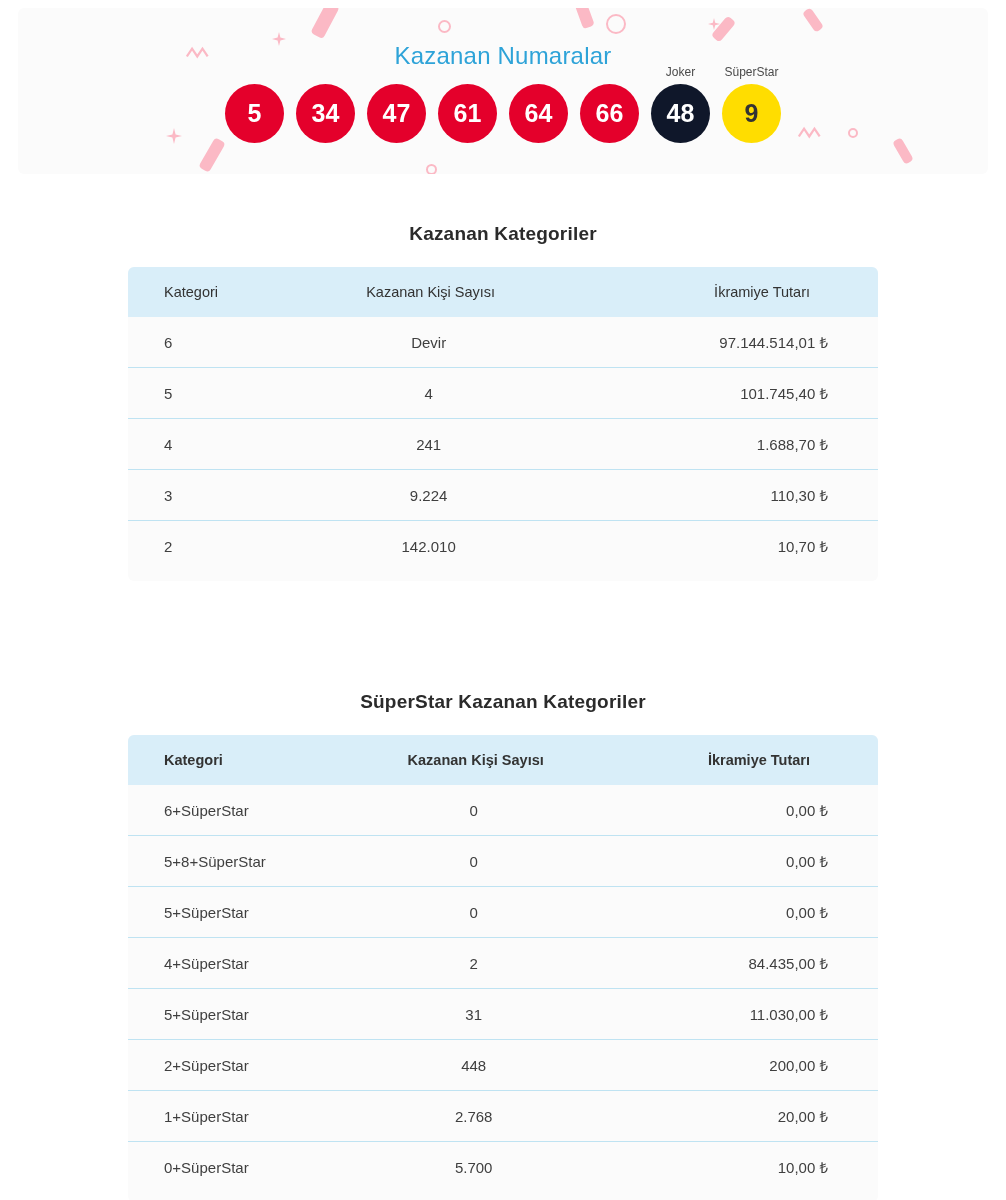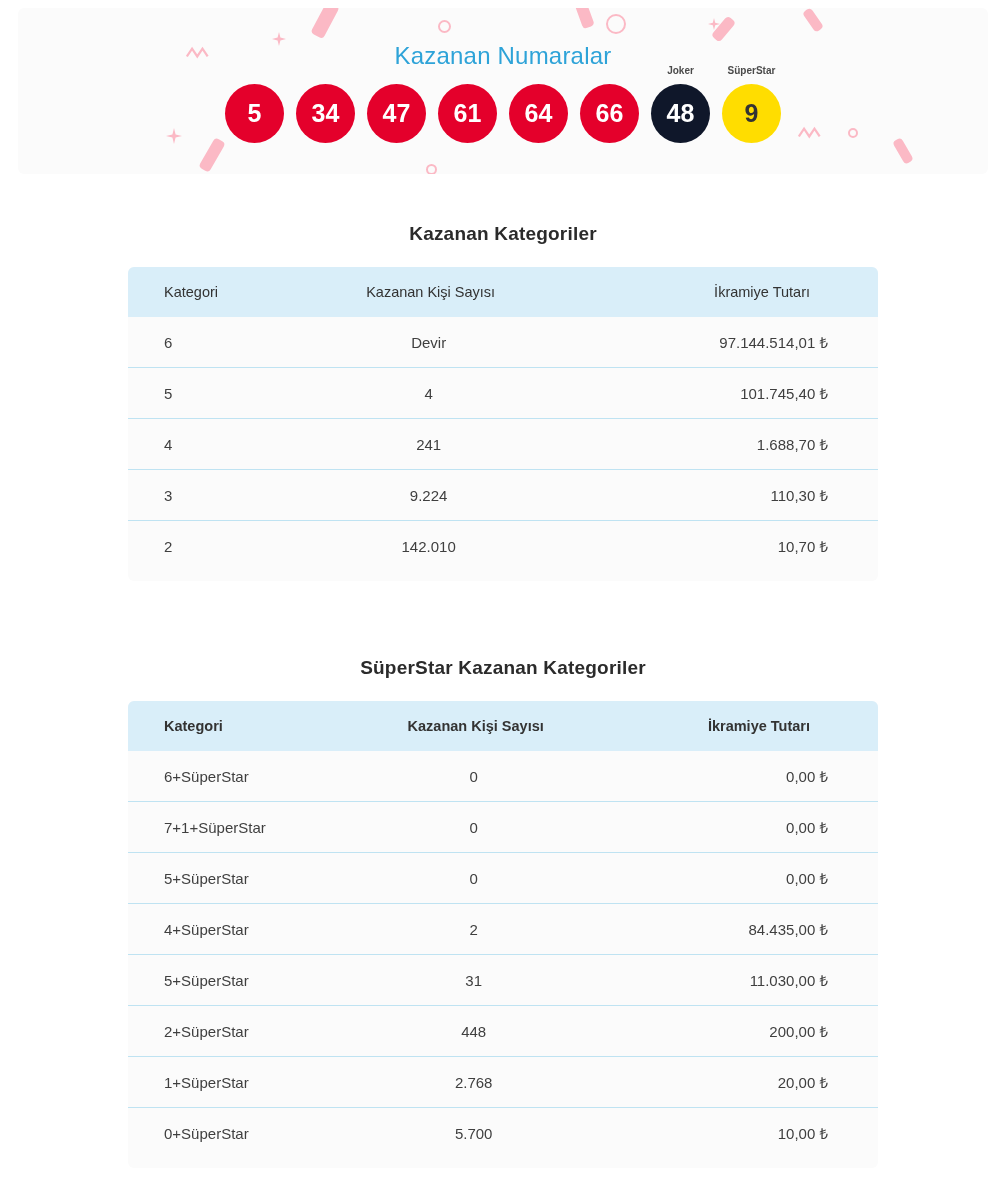--- a/index.html
+++ b/index.html
@@ -80,36 +80,35 @@
     color: #ffffff;
     font-size: 25px;
     font-weight: bold;
   }
   .ball.main { background: #e4002b; }
   .ball.joker { background: #0f172a; }
   .ball.superstar { background: #ffdd00; color: #333333; }
   .ball-label {
     position: absolute;
     top: -19px;
-    font-size: 10px;
+    font-size: 12px;
     color: #4a4a4a;
     white-space: nowrap;
-    font-weight: bold;
   }
 
   
   .section-title {
     text-align: center;
     font-size: 19px;
     font-weight: bold;
     color: #2b2b2b;
     letter-spacing: 0.2px;
   }
   #title-main { margin-top: 49px; }
-  #title-super { margin-top: 76px; }
+  #title-super { margin-top: 110px; }
 
   
   .table-card {
     margin: 22px auto 0 auto;
     width: 750px;
     background: #fbfbfb;
     border-radius: 6px;
     padding: 0 0 10px 0;
     overflow: hidden;
   }
@@ -259,21 +258,21 @@
         <th class="col-amt">İkramiye Tutarı</th>
       </tr>
     </thead>
     <tbody>
       <tr>
         <td class="col-cat">6+SüperStar</td>
         <td class="col-cnt">0</td>
         <td class="col-amt">0,00 ₺</td>
       </tr>
       <tr>
-        <td class="col-cat">7+1+SüperStar</td>
+        <td class="col-cat">5+8+SüperStar</td>
         <td class="col-cnt">0</td>
         <td class="col-amt">0,00 ₺</td>
       </tr>
       <tr>
         <td class="col-cat">5+SüperStar</td>
         <td class="col-cnt">0</td>
         <td class="col-amt">0,00 ₺</td>
       </tr>
       <tr>
         <td class="col-cat">4+SüperStar</td>

